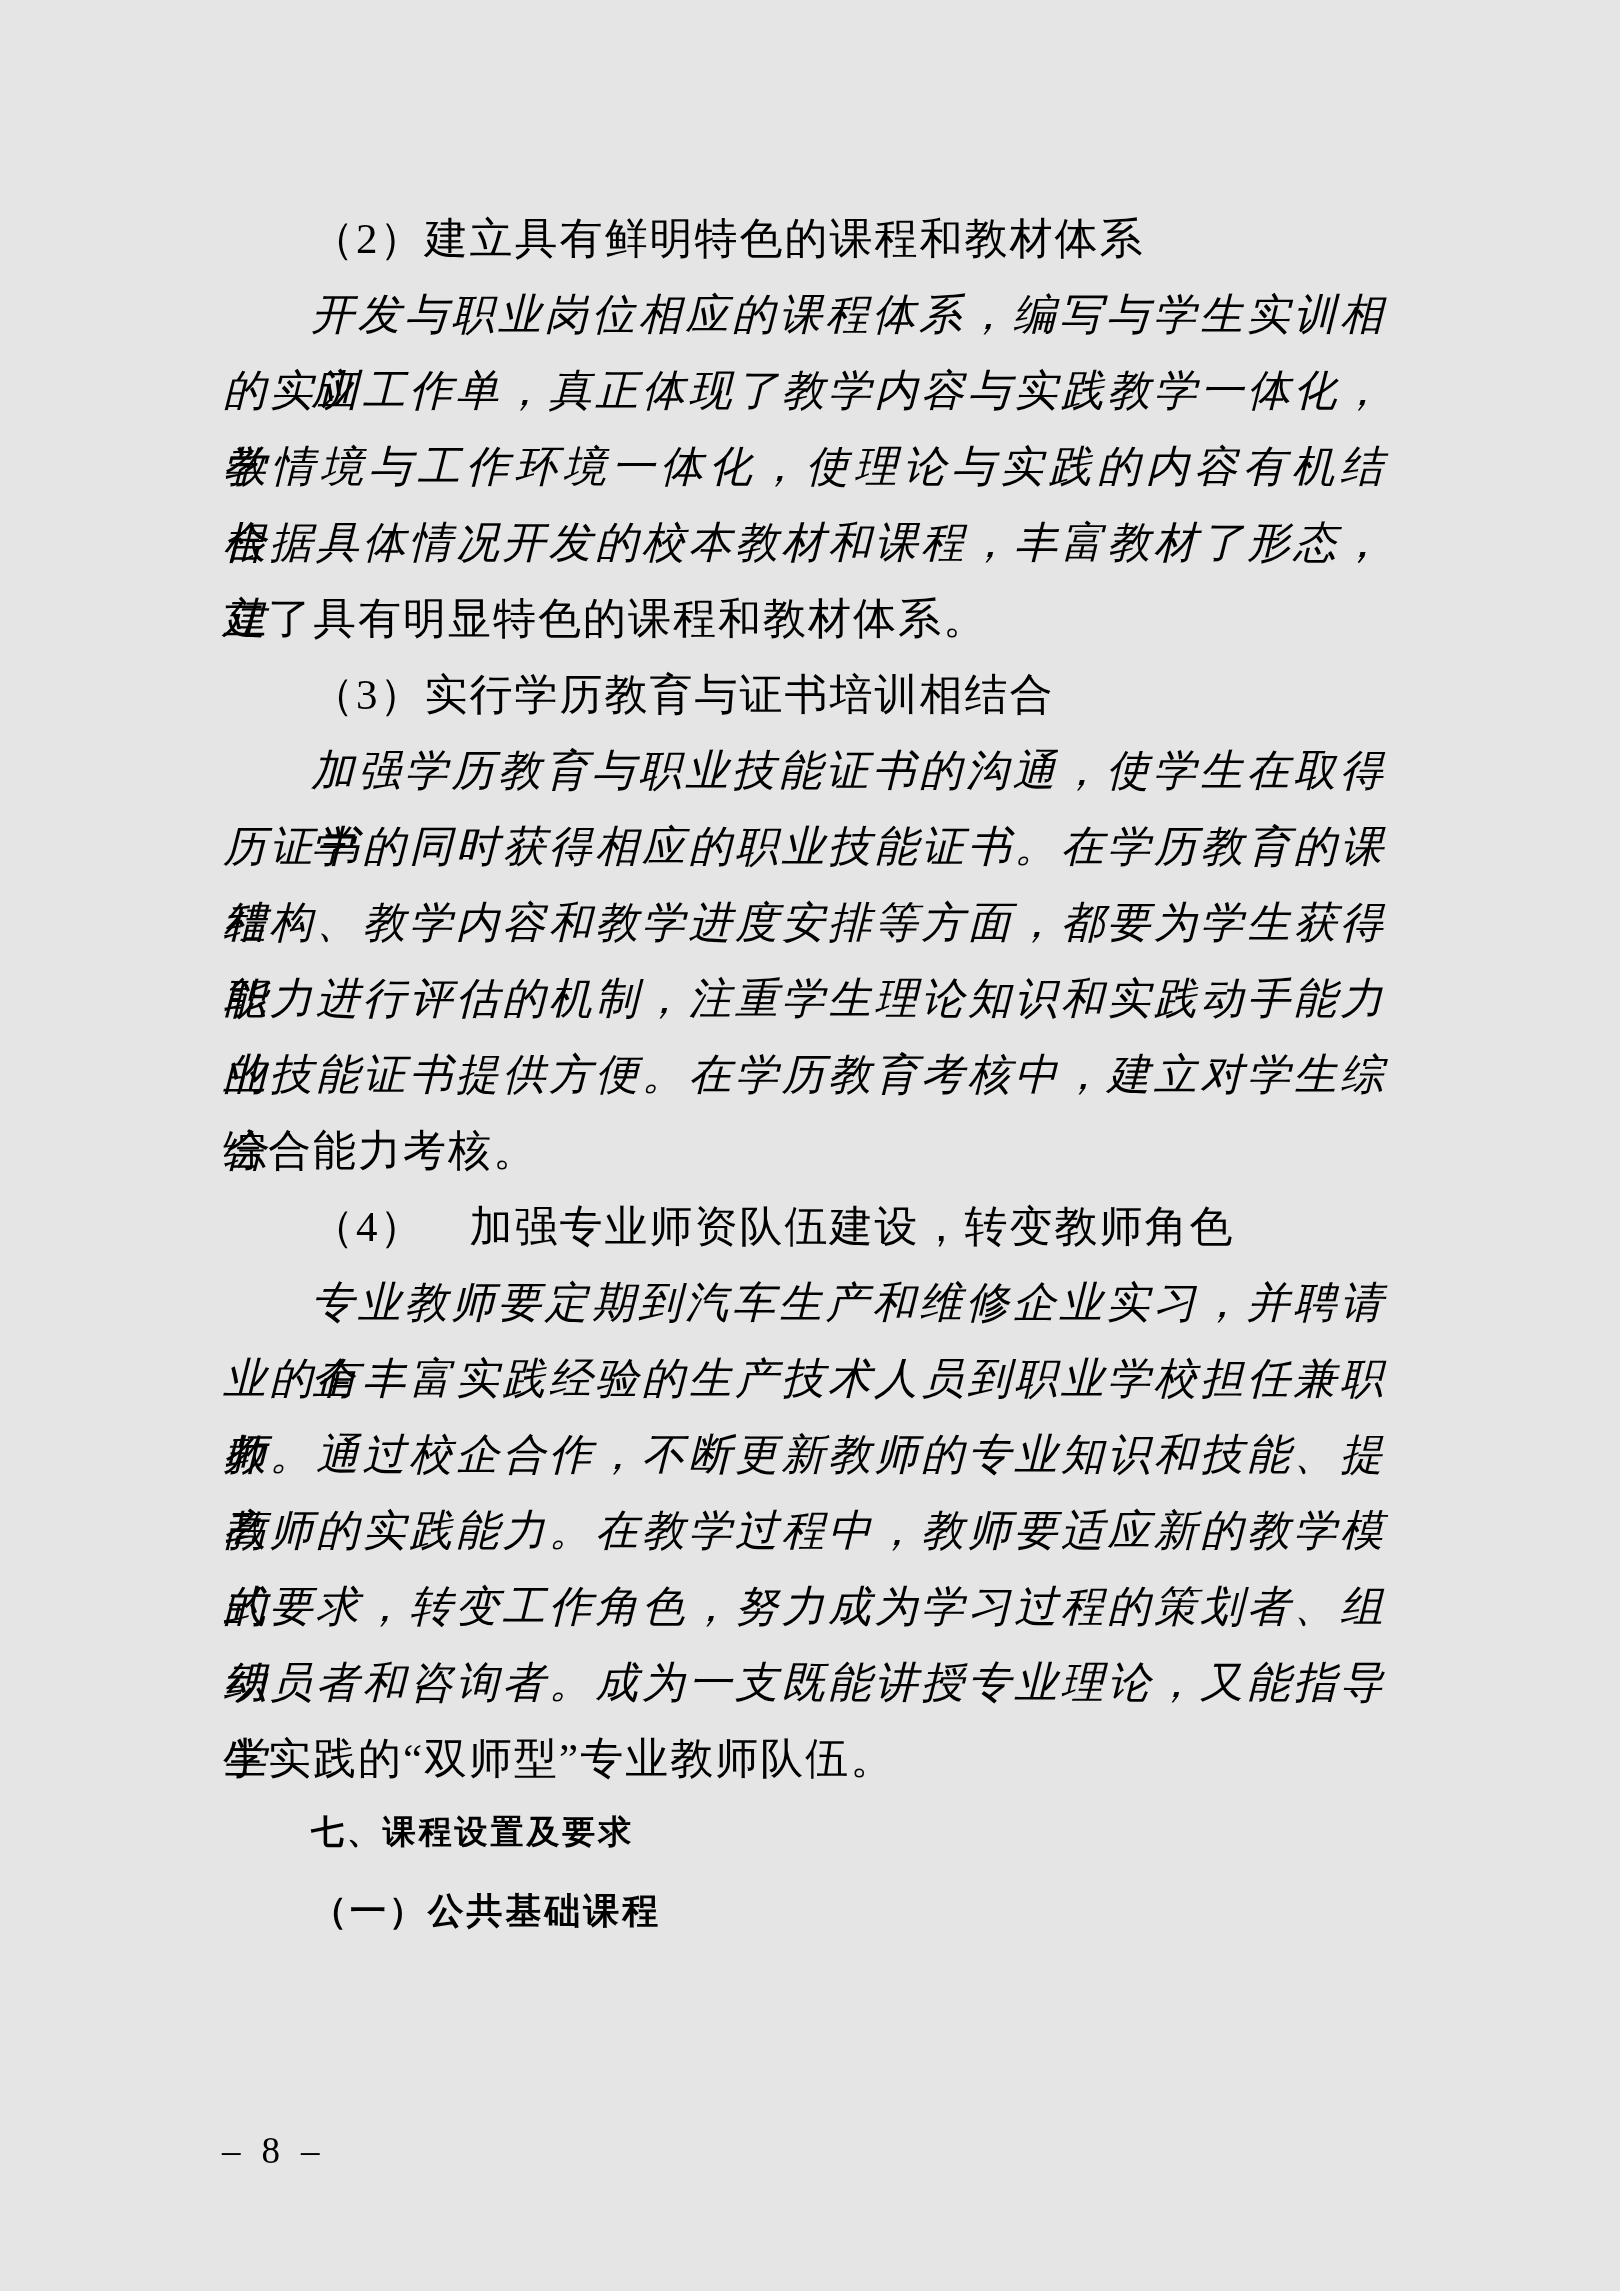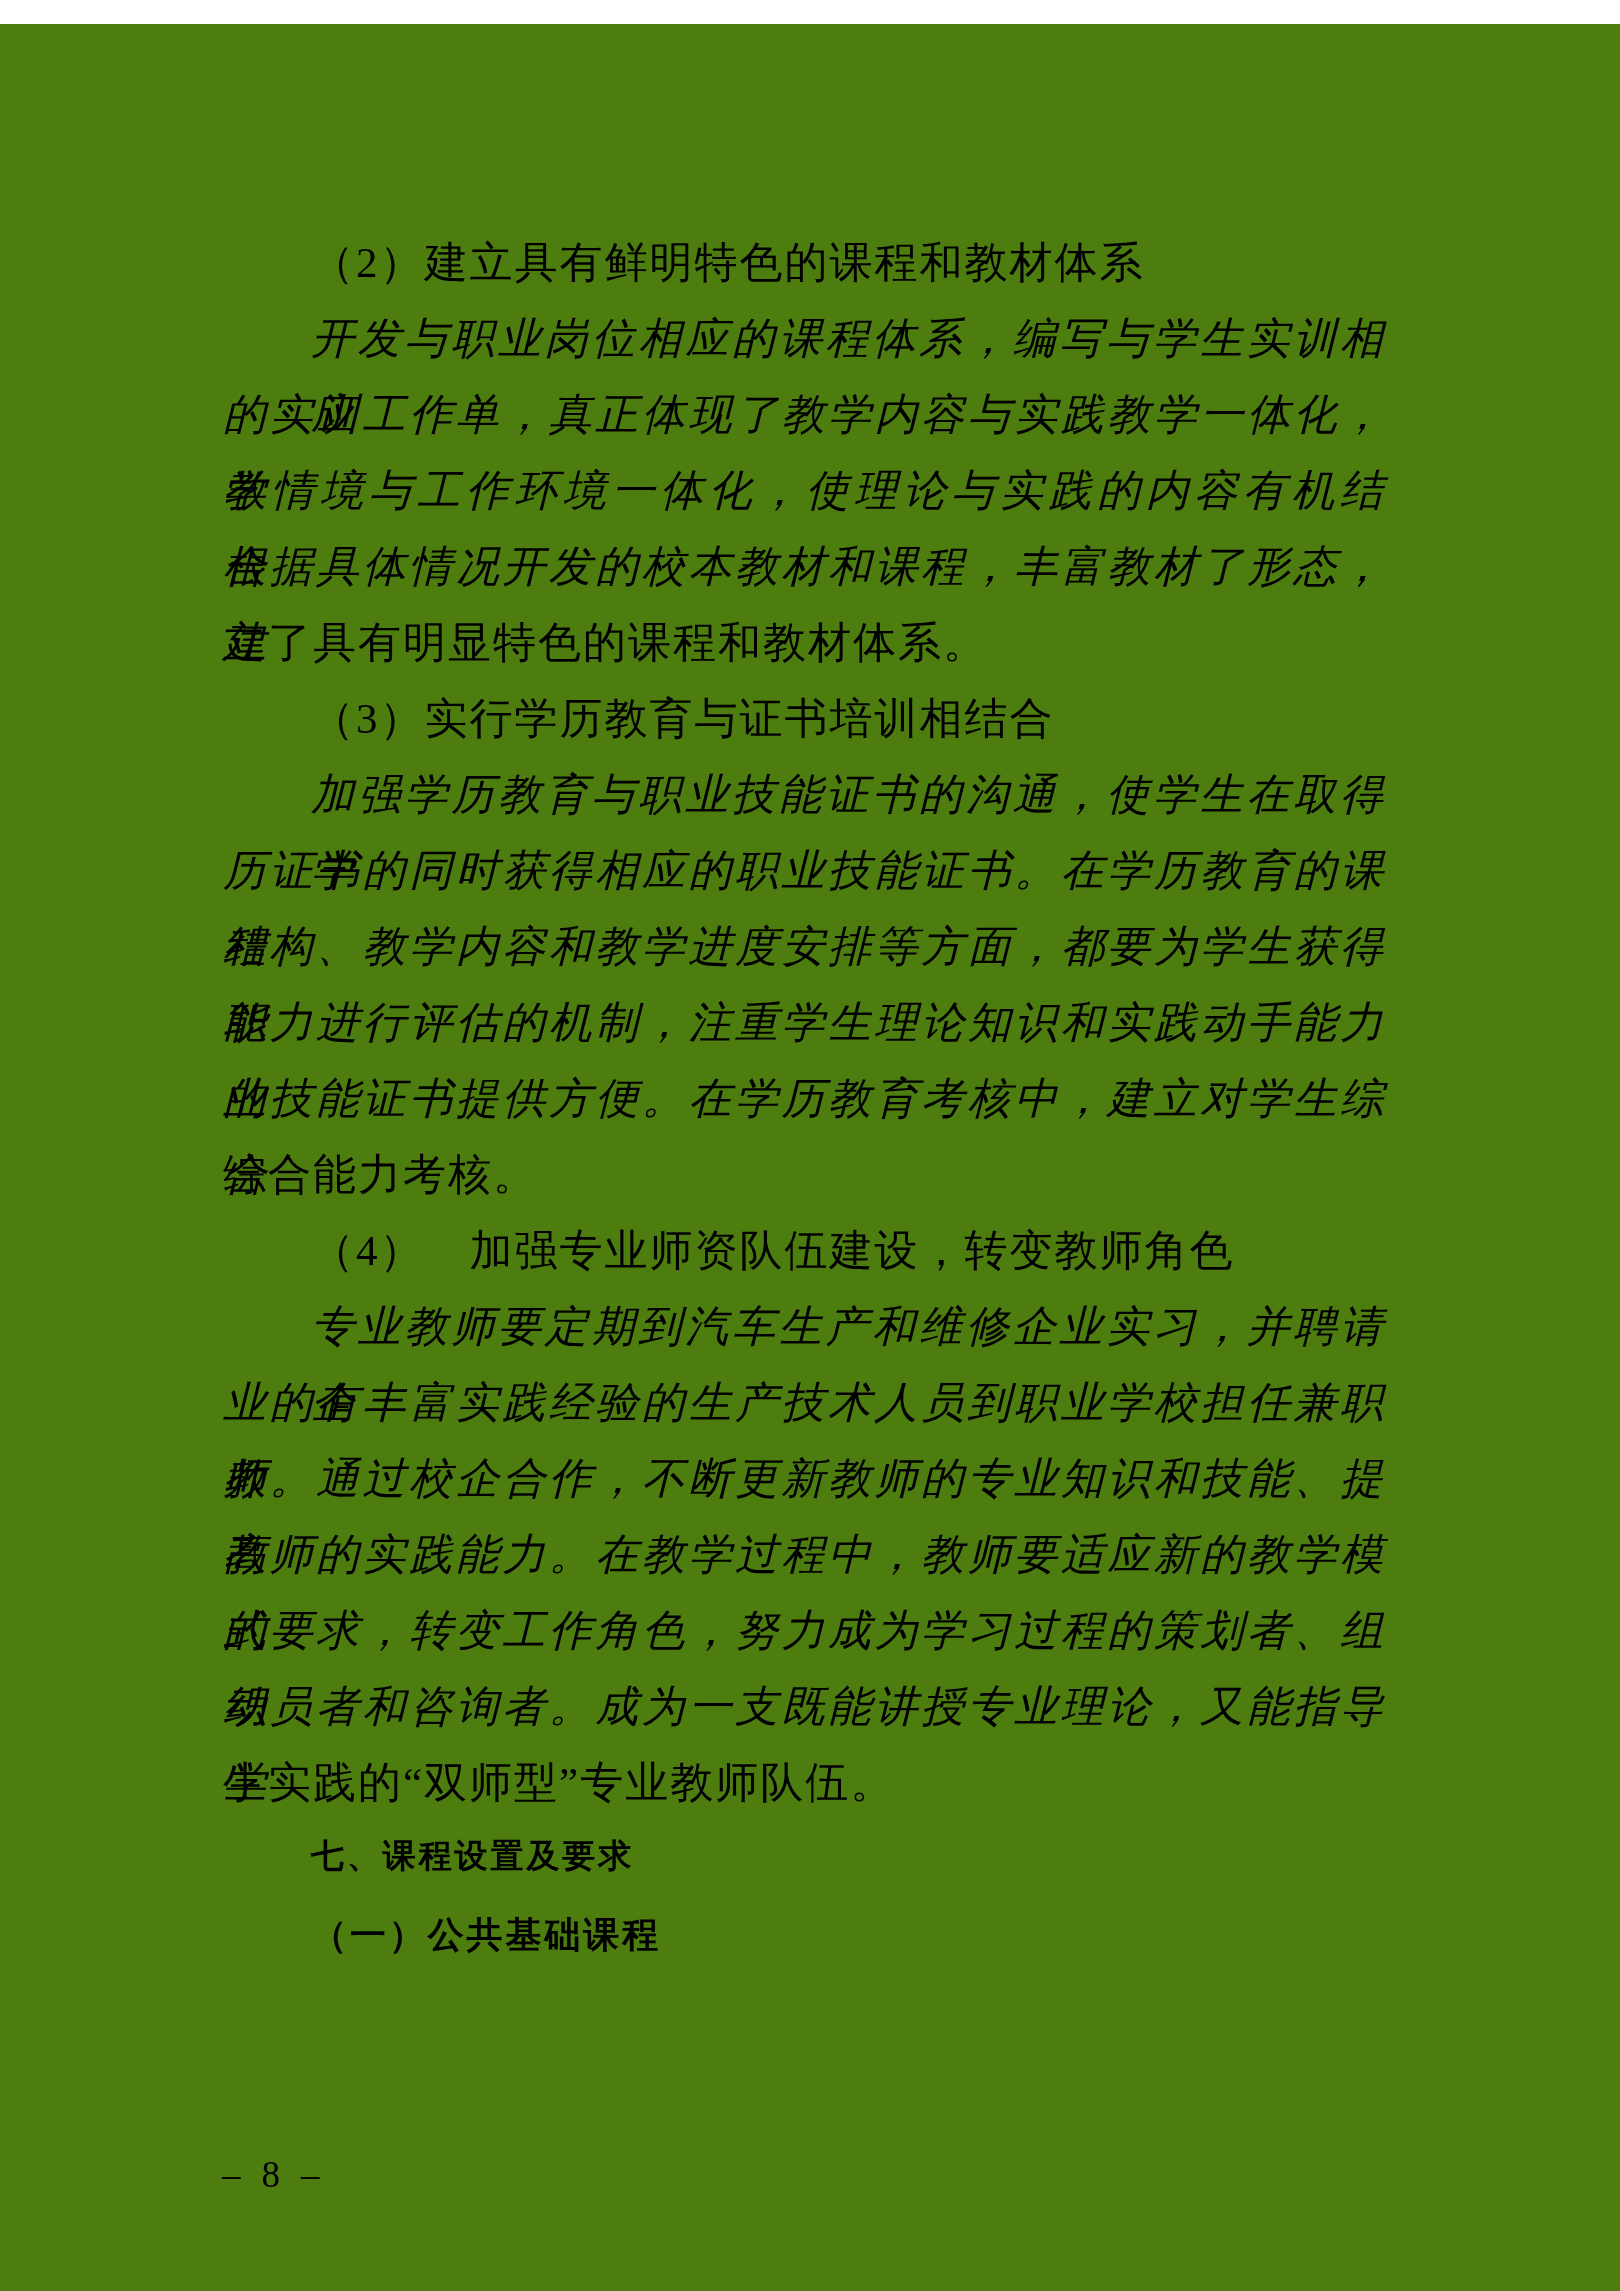--- a/index.html
+++ b/index.html
@@ -8,22 +8,21 @@
     height: 2292px;
     background: #ffffff;
     position: relative;
     font-family: "Liberation Serif", "DejaVu Serif", serif;
     color: #000000;
     overflow: hidden;
   }
   .page {
     position: absolute;
     inset: 0;
-    background: #4d7c0f;
-    margin-top: 24px;
+    background: #e5e5e5;
   }
   .text-block {
     position: absolute;
     left: 223px;
     top: 201px;
     width: 1162px;
   }
   .ln {
     height: 76px;
     line-height: 76px;

